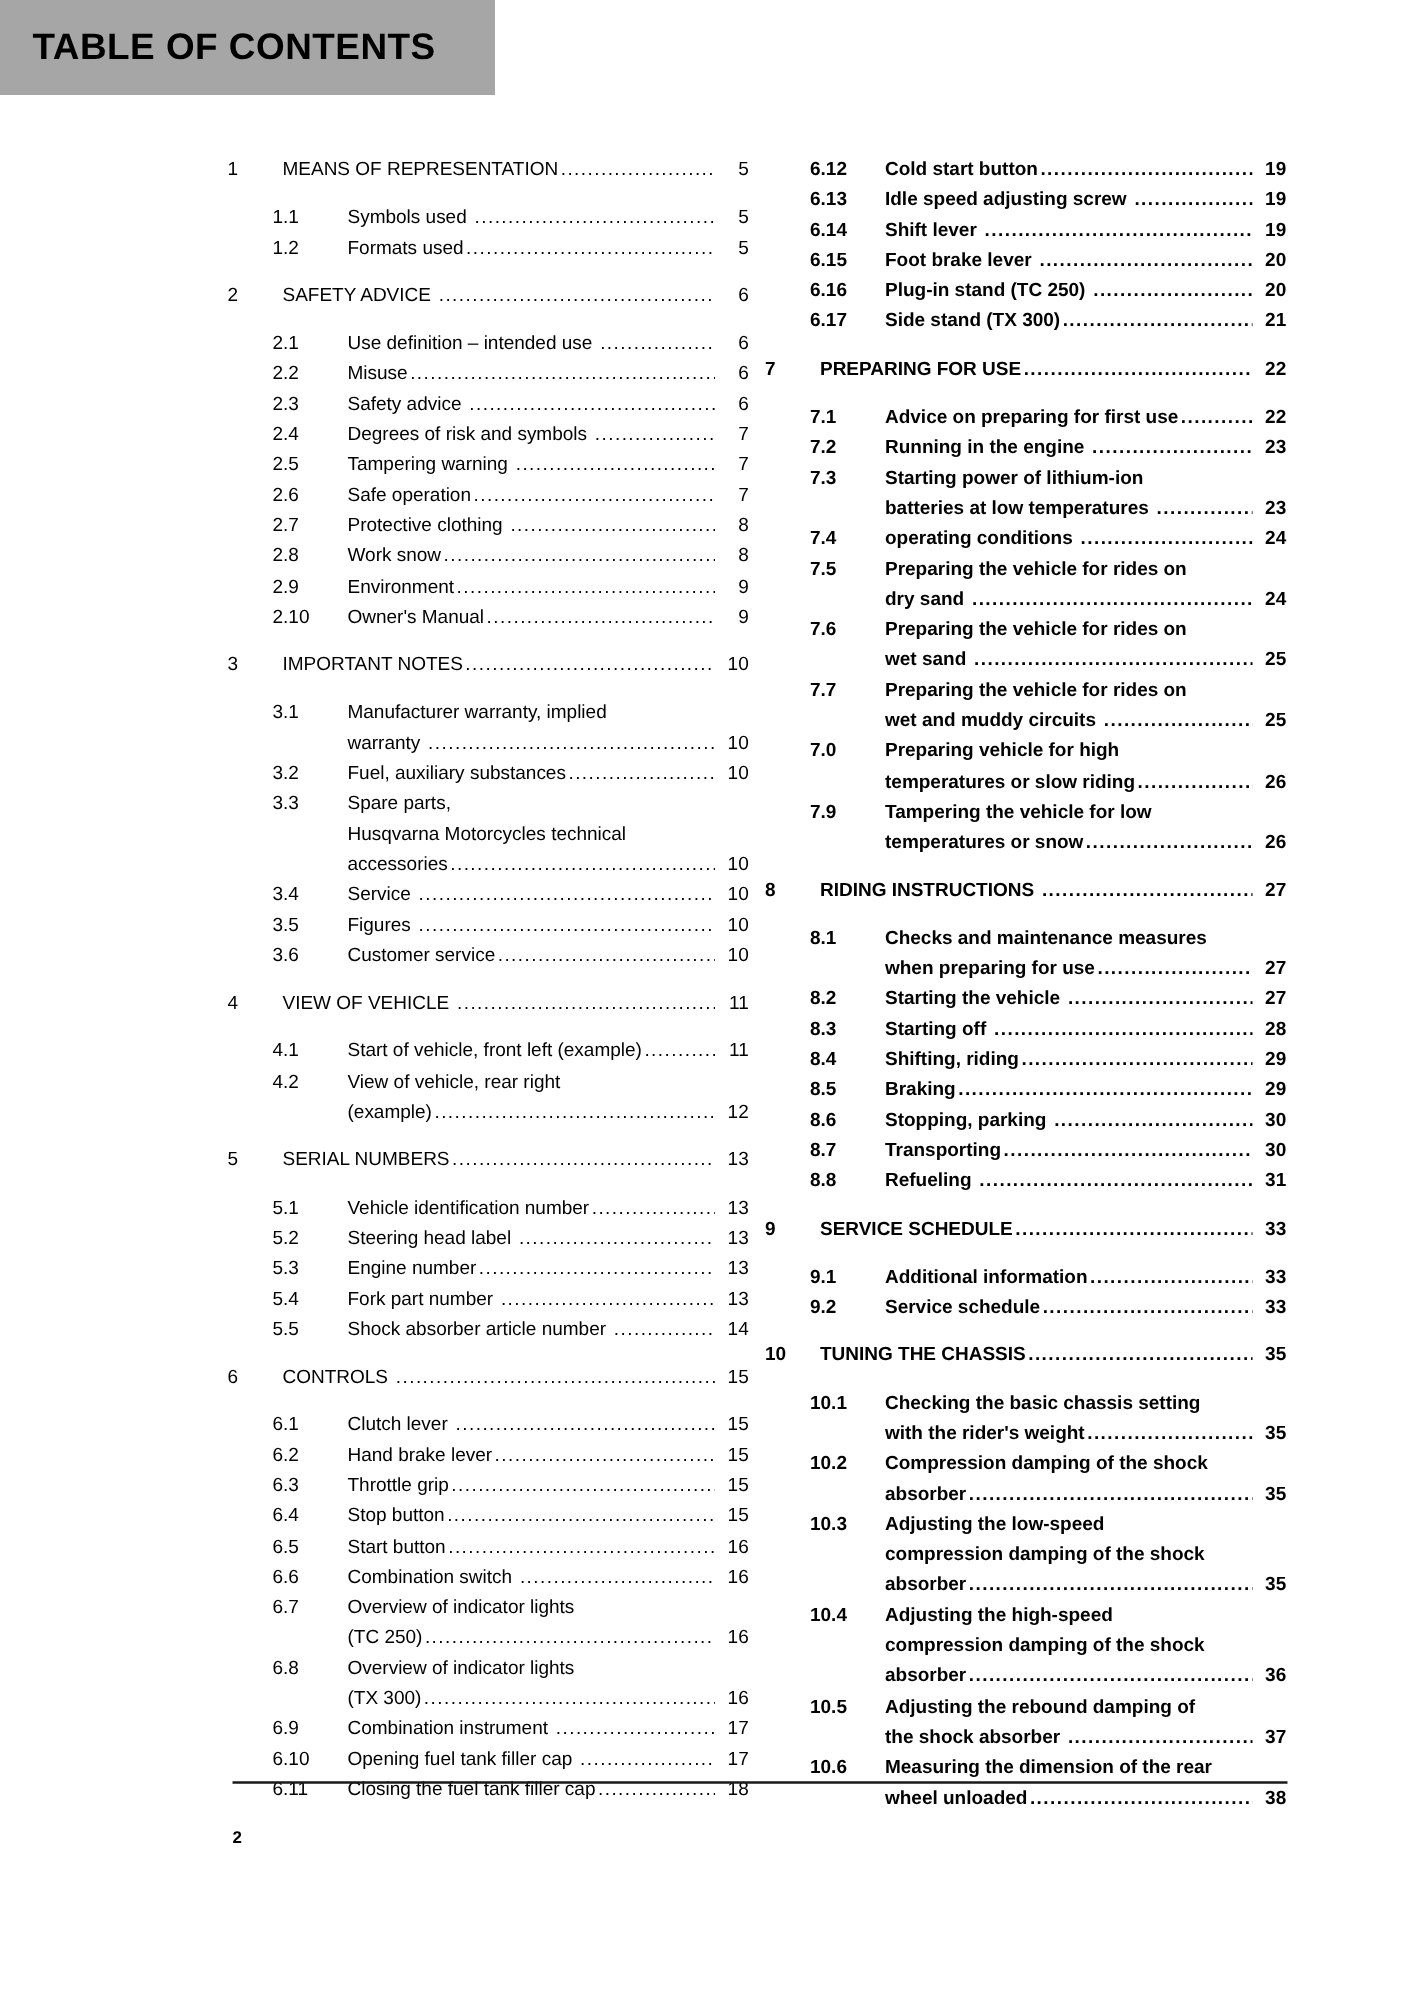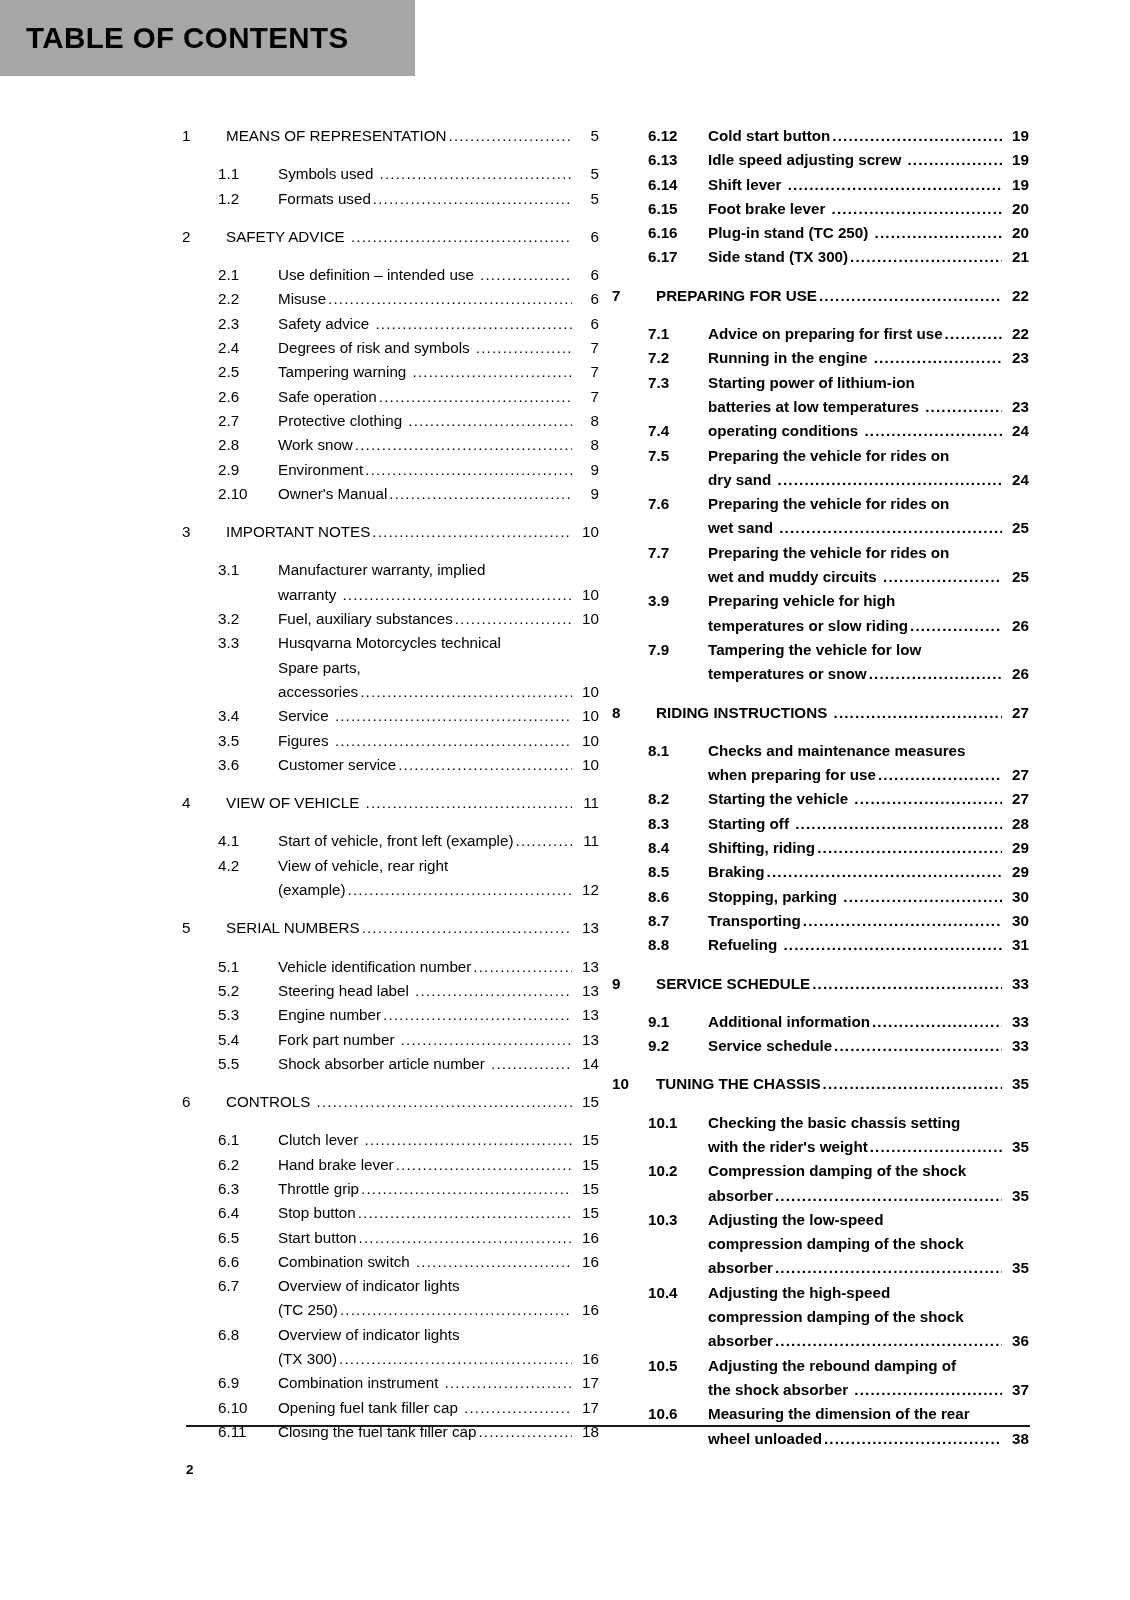--- a/index.html
+++ b/index.html
@@ -17,21 +17,20 @@
   }
 
   
   .header-banner {
     position: absolute;
     left: 0;
     top: 0;
     width: 396px;
     height: 76px;
     background: #a6a6a6;
-    padding-left: 19px;
   }
   .header-title {
     position: absolute;
     left: 26px;
     top: 21px;
     font-size: 29.5px;
     font-weight: bold;
     letter-spacing: 0.4px;
     color: #000000;
     white-space: nowrap;
@@ -308,26 +307,26 @@
             <span class="txt">Fuel, auxiliary substances</span>
             <span class="dots"></span>
             <span class="pg">10</span>
           </div>
         </div>
       </div>
       <div class="entry level2">
         <div class="num">3.3</div>
         <div class="body">
           <div class="line nopg">
+            <span class="txt">Spare parts,</span>
+            <span class="dots"></span>
+            <span class="pg">10</span>
+          </div>
+          <div class="line nopg">
             <span class="txt">Husqvarna Motorcycles technical</span>
-            <span class="dots"></span>
-            <span class="pg">10</span>
-          </div>
-          <div class="line nopg">
-            <span class="txt">Spare parts,</span>
             <span class="dots"></span>
             <span class="pg">10</span>
           </div>
           <div class="line">
             <span class="txt">accessories</span>
             <span class="dots"></span>
             <span class="pg">10</span>
           </div>
         </div>
       </div>
@@ -742,21 +741,21 @@
             <span class="pg">25</span>
           </div>
           <div class="line">
             <span class="txt">wet and muddy circuits </span>
             <span class="dots"></span>
             <span class="pg">25</span>
           </div>
         </div>
       </div>
       <div class="entry level2">
-        <div class="num">3.9</div>
+        <div class="num">7.0</div>
         <div class="body">
           <div class="line nopg">
             <span class="txt">Preparing vehicle for high</span>
             <span class="dots"></span>
             <span class="pg">26</span>
           </div>
           <div class="line">
             <span class="txt">temperatures or slow riding</span>
             <span class="dots"></span>
             <span class="pg">26</span>

